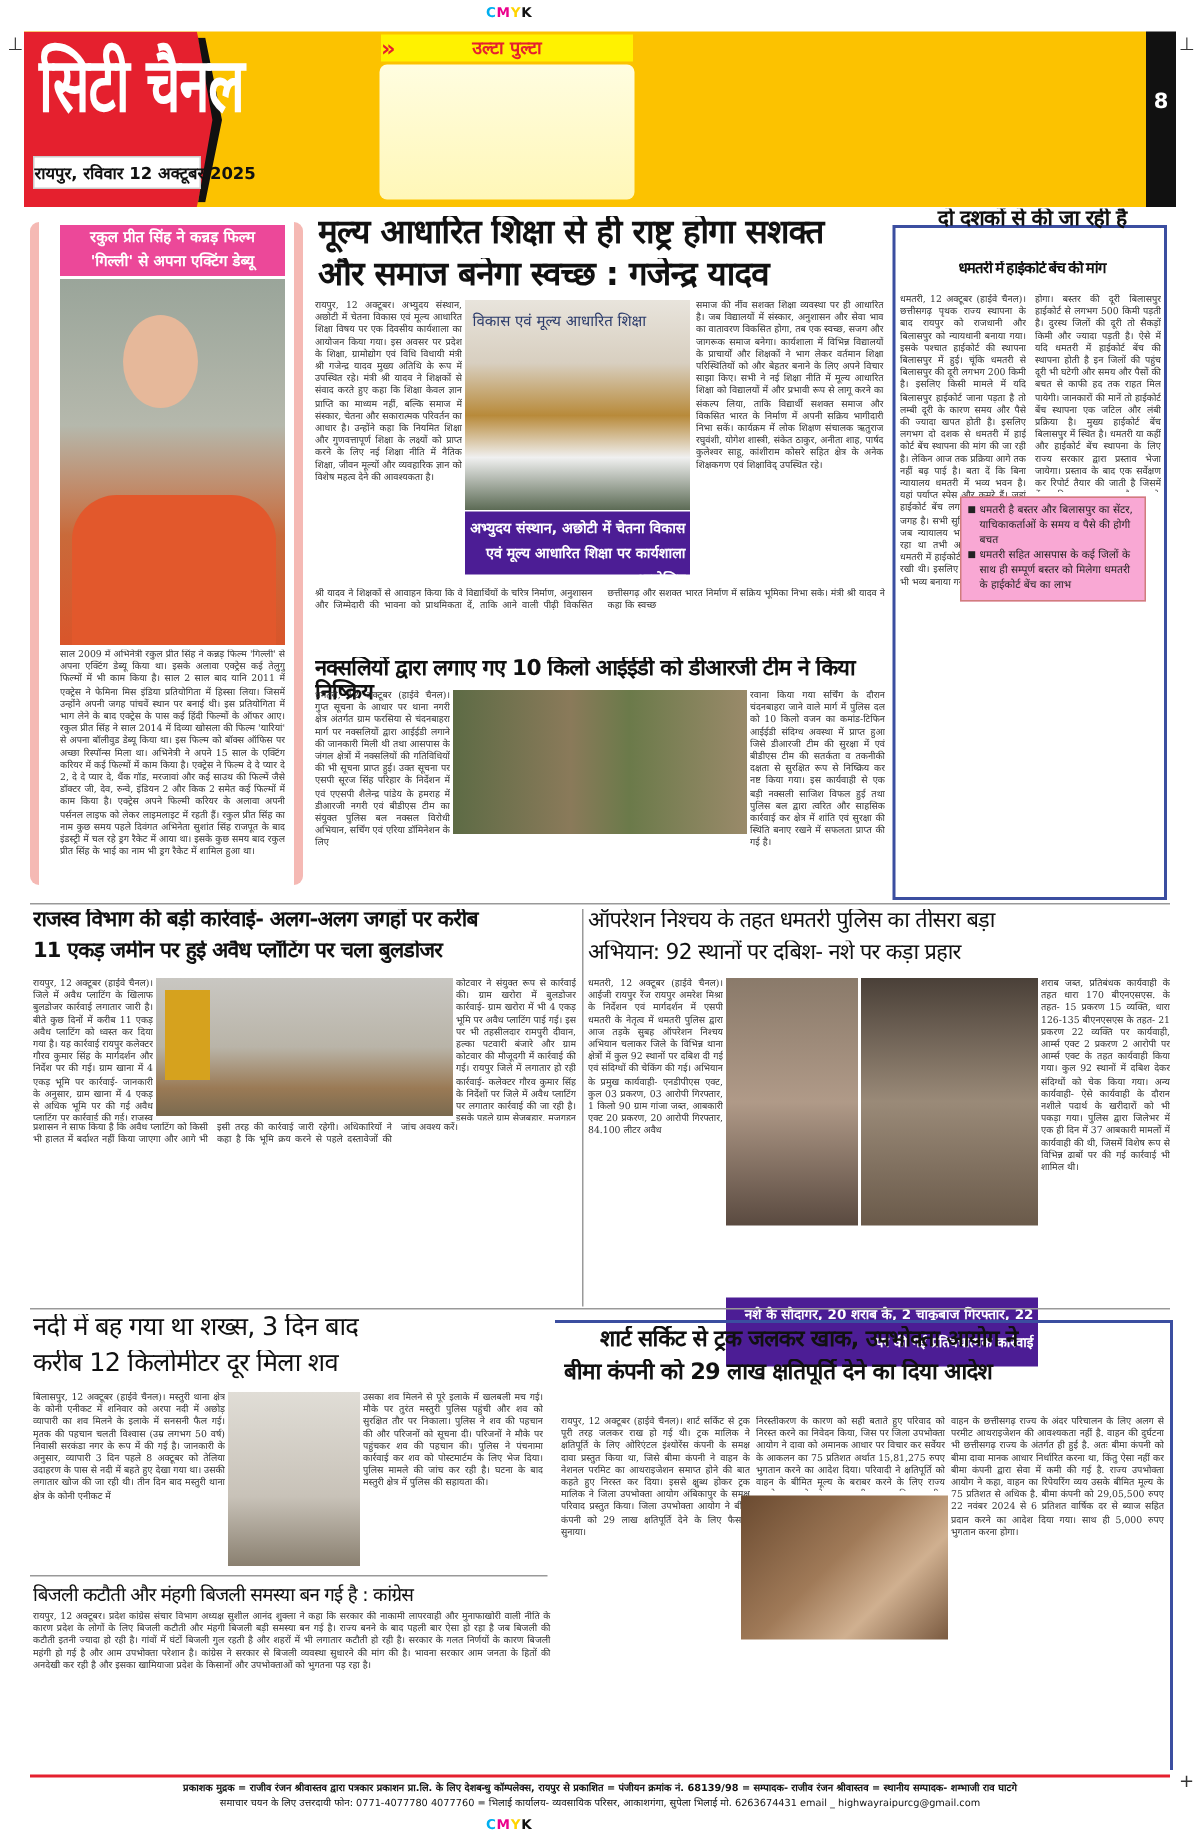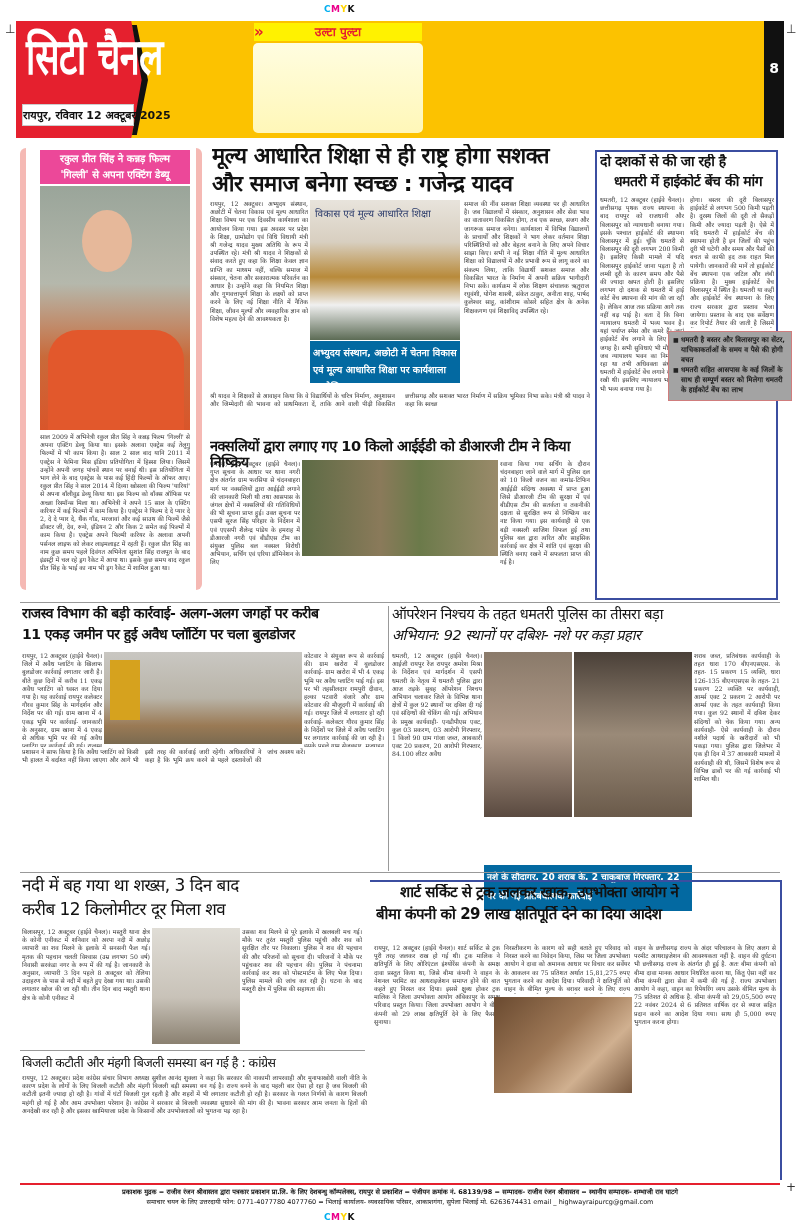--- a/index.html
+++ b/index.html
@@ -19,31 +19,31 @@
   .ulta-chev { position: absolute; left: 254px; top: 23px; width: 14px; height: 18px; color: #e5202e; font-size: 15px; font-weight: bold; line-height: 18px; }
   .ulta-box { position: absolute; left: 253px; top: 43px; width: 170px; height: 90px; background: linear-gradient(180deg, #fffde0, #fff7b8); border-radius: 5px; padding: 3px 6px; font-size: 10px; font-weight: bold; line-height: 15px; color: #222; }
 
   
   .box { position: absolute; overflow: hidden; }
   .col-text { font-family: "DejaVu Serif", serif; font-size: 6.2px; line-height: 8.2px; color: #333; text-align: justify; }
   .hl { font-weight: bold; color: #111; line-height: 1.12; letter-spacing: -0.5px; }
   .photo { position: absolute; background: linear-gradient(135deg, #9a8c78, #c7b9a4 40%, #6f6a5c); }
   .rule-v { position: absolute; width: 1px; background: #999; }
   .rule-h { position: absolute; height: 1px; background: #999; }
-  .caption-blue { position: absolute; background: #0369a1; color: #fff; text-align: left; font-weight: bold; font-size: 11px; line-height: 15px; padding: 3px; }
+  .caption-blue { position: absolute; background: #4c1d95; color: #fff; text-align: right; font-weight: bold; font-size: 11px; line-height: 15px; padding: 3px; }
 
   
   .pink-frame { position: absolute; left: 20px; top: 148px; width: 182px; height: 442px; border-left: 6px solid #f5b9b4; border-right: 6px solid #f5b9b4; border-radius: 6px; }
   .pink-head { position: absolute; left: 40px; top: 150px; width: 150px; height: 34px; background: #ec4899; color: #fff; text-align: center; font-size: 10px; font-weight: bold; line-height: 16px; padding: 1px 20px; }
   .actress-photo { position: absolute; left: 40px; top: 186px; width: 150px; height: 244px; background: linear-gradient(180deg, #9aa59a 0%, #b5b8ac 40%, #c96a3a 70%, #d9552a 100%); }
   .actress-face { position: absolute; left: 82px; top: 210px; width: 50px; height: 62px; border-radius: 50%; background: #e6b89a; }
   .actress-dress { position: absolute; left: 48px; top: 330px; width: 136px; height: 100px; background: #e2582c; border-radius: 30px 30px 0 0; }
 
   .bench-box { position: absolute; left: 595px; top: 150px; width: 183px; height: 450px; border: 2px solid #3b4ea0; }
-  .bench-side { position: absolute; left: 640px; top: 331px; width: 124px; height: 70px; background: #a3a3a3; border: 1px solid #d07d7d; padding: 3px 4px; font-size: 7px; line-height: 10px; font-weight: bold; color: #222; margin-left: 28px; }
+  .bench-side { position: absolute; left: 640px; top: 331px; width: 124px; height: 70px; background: #f9a8d4; border: 1px solid #d07d7d; padding: 3px 4px; font-size: 7px; line-height: 10px; font-weight: normal; color: #222; }
   .bench-side li { list-style: none; padding-left: 8px; position: relative; }
   .bench-side li::before { content: "■"; position: absolute; left: 0; font-size: 6px; }
 
   .shadow-box { position: absolute; left: 370px; top: 880px; width: 412px; height: 300px; border-right: 2px solid #3b4ea0; border-top: 2px solid #3b4ea0; }
 
   .footer-rule { position: absolute; left: 20px; top: 1183px; width: 760px; height: 2px; background: #e5202e; }
   .footer1 { position: absolute; left: 20px; top: 1187px; width: 760px; font-size: 6.5px; text-align: center; color: #111; font-weight: bold; white-space: nowrap; overflow: hidden; }
   .footer2 { position: absolute; left: 20px; top: 1197px; width: 760px; font-size: 6.5px; text-align: center; color: #111; white-space: nowrap; overflow: hidden; }
 </style>
 </head>
@@ -78,22 +78,22 @@
 <div class="box hl" style="left:212px;top:144px;width:380px;font-size:22px;">मूल्य आधारित शिक्षा से ही राष्ट्र होगा सशक्त</div>
 <div class="box hl" style="left:212px;top:172px;width:380px;font-size:22px;">और समाज बनेगा स्वच्छ : गजेन्द्र यादव</div>
 <div class="box col-text" style="left:210px;top:200px;width:98px;height:190px;">रायपुर, 12 अक्टूबर। अभ्युदय संस्थान, अछोटी में चेतना विकास एवं मूल्य आधारित शिक्षा विषय पर एक दिवसीय कार्यशाला का आयोजन किया गया। इस अवसर पर प्रदेश के शिक्षा, ग्रामोद्योग एवं विधि विधायी मंत्री श्री गजेन्द्र यादव मुख्य अतिथि के रूप में उपस्थित रहे। मंत्री श्री यादव ने शिक्षकों से संवाद करते हुए कहा कि शिक्षा केवल ज्ञान प्राप्ति का माध्यम नहीं, बल्कि समाज में संस्कार, चेतना और सकारात्मक परिवर्तन का आधार है। उन्होंने कहा कि नियमित शिक्षा और गुणवत्तापूर्ण शिक्षा के लक्ष्यों को प्राप्त करने के लिए नई शिक्षा नीति में नैतिक शिक्षा, जीवन मूल्यों और व्यवहारिक ज्ञान को विशेष महत्व देने की आवश्यकता है।</div>
 <div class="photo" style="left:310px;top:200px;width:150px;height:140px;background:linear-gradient(180deg,#e8e4dc 0%,#d8cfc0 30%,#b88a3a 55%,#f0f0f0 75%,#5c6b55 100%);"></div>
 <div class="box" style="left:300px;top:206px;width:130px;font-size:10px;font-weight:normal;color:#2a3a6a;margin-left:15px;">विकास एवं मूल्य आधारित शिक्षा</div>
 <div class="caption-blue" style="left:310px;top:341px;width:150px;height:42px;font-size:9.5px;line-height:17px;">अभ्युदय संस्थान, अछोटी में चेतना विकास एवं मूल्य आधारित शिक्षा पर कार्यशाला आयोजित</div>
 <div class="box col-text" style="left:464px;top:200px;width:125px;height:190px;">समाज की नींव सशक्त शिक्षा व्यवस्था पर ही आधारित है। जब विद्यालयों में संस्कार, अनुशासन और सेवा भाव का वातावरण विकसित होगा, तब एक स्वच्छ, सजग और जागरूक समाज बनेगा। कार्यशाला में विभिन्न विद्यालयों के प्राचार्यों और शिक्षकों ने भाग लेकर वर्तमान शिक्षा परिस्थितियों को और बेहतर बनाने के लिए अपने विचार साझा किए। सभी ने नई शिक्षा नीति में मूल्य आधारित शिक्षा को विद्यालयों में और प्रभावी रूप से लागू करने का संकल्प लिया, ताकि विद्यार्थी सशक्त समाज और विकसित भारत के निर्माण में अपनी सक्रिय भागीदारी निभा सकें। कार्यक्रम में लोक शिक्षण संचालक ऋतुराज रघुवंशी, योगेश शास्त्री, संकेत ठाकुर, अनीता शाह, पार्षद कुलेश्वर साहू, कांशीराम कोसरे सहित क्षेत्र के अनेक शिक्षकगण एवं शिक्षाविद् उपस्थित रहे।</div>
 <div class="box col-text" style="left:210px;top:392px;width:380px;height:40px;column-count:2;column-gap:10px;">श्री यादव ने शिक्षकों से आवाहन किया कि वे विद्यार्थियों के चरित्र निर्माण, अनुशासन और जिम्मेदारी की भावना को प्राथमिकता दें, ताकि आने वाली पीढ़ी विकसित छत्तीसगढ़ और सशक्त भारत निर्माण में सक्रिय भूमिका निभा सके। मंत्री श्री यादव ने कहा कि स्वच्छ</div>
 
 <div class="bench-box"></div>
-<div class="box hl" style="left:600px;top:154px;width:176px;font-size:14px;text-align:left;">दो दशकों से की जा रही है</div>
-<div class="box hl" style="left:600px;top:174px;width:176px;font-size:14px;text-align:center;">धमतरी में हाईकोर्ट बेंच की मांग</div>
+<div class="box hl" style="left:600px;top:139px;width:176px;font-size:14px;text-align:center;">दो दशकों से की जा रही है</div>
+<div class="box hl" style="left:600px;top:174px;width:176px;font-size:10px;text-align:center;font-family:Liberation Serif, serif;">धमतरी में हाईकोर्ट बेंच की मांग</div>
 <div class="box col-text" style="left:600px;top:196px;width:84px;height:400px;">धमतरी, 12 अक्टूबर (हाईवे चैनल)। छत्तीसगढ़ पृथक राज्य स्थापना के बाद रायपुर को राजधानी और बिलासपुर को न्यायधानी बनाया गया। इसके पश्चात हाईकोर्ट की स्थापना बिलासपुर में हुई। चूंकि धमतरी से बिलासपुर की दूरी लगभग 200 किमी है। इसलिए किसी मामले में यदि बिलासपुर हाईकोर्ट जाना पड़ता है तो लम्बी दूरी के कारण समय और पैसे की ज्यादा खपत होती है। इसलिए लगभग दो दशक से धमतरी में हाई कोर्ट बेंच स्थापना की मांग की जा रही है। लेकिन आज तक प्रक्रिया आगे तक नहीं बढ़ पाई है। बता दें कि बिना न्यायालय धमतरी में भव्य भवन है। यहां पर्याप्त स्पेस और कमरे हैं। जहां हाईकोर्ट बेंच लगाने के लिए पर्याप्त जगह है। सभी सुविधाएं भी मौजूद है। जब न्यायालय भवन का निर्माण हो रहा था तभी अधिवक्ता संघ द्वारा धमतरी में हाईकोर्ट बेंच लगाने की मांग रखी थी। इसलिए न्यायालय भवन को भी भव्य बनाया गया है।</div>
 <div class="box col-text" style="left:690px;top:196px;width:84px;height:132px;">होगा। बस्तर की दूरी बिलासपुर हाईकोर्ट से लगभग 500 किमी पड़ती है। दुरस्थ जिलों की दूरी तो सैकड़ों किमी और ज्यादा पड़ती है। ऐसे में यदि धमतरी में हाईकोर्ट बेंच की स्थापना होती है इन जिलों की पहुंच दूरी भी घटेगी और समय और पैसों की बचत से काफी हद तक राहत मिल पायेगी। जानकारों की मानें तो हाईकोर्ट बेंच स्थापना एक जटिल और लंबी प्रक्रिया है। मुख्य हाईकोर्ट बेंच बिलासपुर में स्थित है। धमतरी या कहीं और हाईकोर्ट बेंच स्थापना के लिए राज्य सरकार द्वारा प्रस्ताव भेजा जायेगा। प्रस्ताव के बाद एक सर्वेक्षण कर रिपोर्ट तैयार की जाती है जिसमें बेंच की आवश्यकता और उसके प्रभावों का विश्लेषण किया जाता है। हाईकोर्ट से होकर प्रस्ताव सुप्रीम कोर्ट और उसके बाद केंद्रीय विधि मंत्रालय को भेजा जाता है।</div>
 <ul class="bench-side">
   <li>धमतरी है बस्तर और बिलासपुर का सेंटर, याचिकाकर्ताओं के समय व पैसे की होगी बचत</li>
   <li>धमतरी सहित आसपास के कई जिलों के साथ ही सम्पूर्ण बस्तर को मिलेगा धमतरी के हाईकोर्ट बेंच का लाभ</li>
 </ul>
 
 <div class="box hl" style="left:210px;top:438px;width:385px;font-size:14.5px;">नक्सलियों द्वारा लगाए गए 10 किलो आईईडी को डीआरजी टीम ने किया निष्क्रिय</div>
 <div class="box col-text" style="left:210px;top:460px;width:90px;height:140px;">धमतरी, 12 अक्टूबर (हाईवे चैनल)। गुप्त सूचना के आधार पर थाना नगरी क्षेत्र अंतर्गत ग्राम फरसिया से चंदनबाहरा मार्ग पर नक्सलियों द्वारा आईईडी लगाने की जानकारी मिली थी तथा आसपास के जंगल क्षेत्रों में नक्सलियों की गतिविधियों की भी सूचना प्राप्त हुई। उक्त सूचना पर एसपी सूरज सिंह परिहार के निर्देशन में एवं एएसपी शैलेन्द्र पांडेय के हमराह में डीआरजी नगरी एवं बीडीएस टीम का संयुक्त पुलिस बल नक्सल विरोधी अभियान, सर्चिंग एवं एरिया डॉमिनेशन के लिए</div>
 <div class="photo" style="left:302px;top:460px;width:196px;height:96px;background:linear-gradient(90deg,#5d6b45,#8a7a5a 40%,#6b7a4a 60%,#9a8a6a);"></div>
@@ -105,21 +105,21 @@
 <div class="box hl" style="left:22px;top:627px;width:360px;font-size:14px;">11 एकड़ जमीन पर हुई अवैध प्लॉटिंग पर चला बुलडोजर</div>
 <div class="box col-text" style="left:22px;top:652px;width:80px;height:95px;">रायपुर, 12 अक्टूबर (हाईवे चैनल)। जिले में अवैध प्लाटिंग के खिलाफ बुलडोजर कार्रवाई लगातार जारी है। बीते कुछ दिनों में करीब 11 एकड़ अवैध प्लाटिंग को ध्वस्त कर दिया गया है। यह कार्रवाई रायपुर कलेक्टर गौरव कुमार सिंह के मार्गदर्शन और निर्देश पर की गई। ग्राम खाना में 4 एकड़ भूमि पर कार्रवाई- जानकारी के अनुसार, ग्राम खाना में 4 एकड़ से अधिक भूमि पर की गई अवैध प्लाटिंग पर कार्रवाई की गई। राजस्व टीम ने मौके पर बने पिलर को तोड़कर और रोड-नाली को खदान कार्रवाई की। इस दौरान तहसीलदार राकेश कुमार देवांगन, हल्का पटवारी राजाराम जोशी और ग्राम कोटवार भी उपस्थित रहे।</div>
 <div class="photo" style="left:104px;top:652px;width:198px;height:92px;background:linear-gradient(180deg,#c9c7c2 0%,#b9b4a8 50%,#9a7a55 80%,#7a6a50 100%);"></div>
 <div class="box" style="left:110px;top:660px;width:30px;height:60px;background:#d6a21e;"></div>
 <div class="box col-text" style="left:304px;top:652px;width:80px;height:95px;">कोटवार ने संयुक्त रूप से कार्रवाई की। ग्राम खरोरा में बुलडोजर कार्रवाई- ग्राम खरोरा में भी 4 एकड़ भूमि पर अवैध प्लाटिंग पाई गई। इस पर भी तहसीलदार रामपुरी दीवान, हल्का पटवारी बंजारे और ग्राम कोटवार की मौजूदगी में कार्रवाई की गई। रायपुर जिले में लगातार हो रही कार्रवाई- कलेक्टर गौरव कुमार सिंह के निर्देशों पर जिले में अवैध प्लाटिंग पर लगातार कार्रवाई की जा रही है। इसके पहले ग्राम सेजबहार, मुजगहन और अटल नगर विकास प्राधिकरण क्षेत्र में भी अवैध प्लाटिंग पर कार्रवाई की जा चुकी है।</div>
 <div class="box col-text" style="left:22px;top:748px;width:362px;height:120px;column-count:3;column-gap:6px;">प्रशासन ने साफ किया है कि अवैध प्लाटिंग को किसी भी हालत में बर्दाश्त नहीं किया जाएगा और आगे भी इसी तरह की कार्रवाई जारी रहेगी। अधिकारियों ने कहा है कि भूमि क्रय करने से पहले दस्तावेजों की जांच अवश्य करें।</div>
 
 <div class="rule-v" style="left:388px;top:606px;height:265px;"></div>
 
 <div class="box hl" style="left:392px;top:606px;width:390px;font-size:14.5px;font-weight:normal;">ऑपरेशन निश्चय के तहत धमतरी पुलिस का तीसरा बड़ा</div>
-<div class="box hl" style="left:392px;top:627px;width:390px;font-size:14.5px;font-weight:normal;font-style:italic;">अभियान: 92 स्थानों पर दबिश- नशे पर कड़ा प्रहार</div>
+<div class="box hl" style="left:392px;top:627px;width:390px;font-size:14.5px;font-weight:normal;">अभियान: 92 स्थानों पर दबिश- नशे पर कड़ा प्रहार</div>
 <div class="box col-text" style="left:392px;top:652px;width:90px;height:215px;">धमतरी, 12 अक्टूबर (हाईवे चैनल)। आईजी रायपुर रेंज रायपुर अमरेश मिश्रा के निर्देशन एवं मार्गदर्शन में एसपी धमतरी के नेतृत्व में धमतरी पुलिस द्वारा आज तड़के सुबह ऑपरेशन निश्चय अभियान चलाकर जिले के विभिन्न थाना क्षेत्रों में कुल 92 स्थानों पर दबिश दी गई एवं संदिग्धों की चेकिंग की गई। अभियान के प्रमुख कार्यवाही- एनडीपीएस एक्ट, कुल 03 प्रकरण, 03 आरोपी गिरफ्तार, 1 किलो 90 ग्राम गांजा जब्त, आबकारी एक्ट 20 प्रकरण, 20 आरोपी गिरफ्तार, 84.100 लीटर अवैध</div>
 <div class="photo" style="left:484px;top:652px;width:88px;height:165px;background:linear-gradient(180deg,#8a7a6a,#b09a88 50%,#5a4a40);"></div>
 <div class="photo" style="left:574px;top:652px;width:118px;height:165px;background:linear-gradient(180deg,#4a4038,#9a8a78 50%,#6a5a4a);"></div>
 <div class="caption-blue" style="left:484px;top:865px;width:208px;height:46px;font-size:9px;line-height:19px;">नशे के सौदागर, 20 शराब के, 2 चाकूबाज गिरफ्तार, 22 पर की गई प्रतिबंधात्मक कार्रवाई</div>
 <div class="box col-text" style="left:694px;top:652px;width:86px;height:215px;">शराब जब्त, प्रतिबंधक कार्यवाही के तहत धारा 170 बीएनएसएस. के तहत- 15 प्रकरण 15 व्यक्ति, धारा 126-135 बीएनएसएस के तहत- 21 प्रकरण 22 व्यक्ति पर कार्यवाही, आर्म्स एक्ट 2 प्रकरण 2 आरोपी पर आर्म्स एक्ट के तहत कार्यवाही किया गया। कुल 92 स्थानों में दबिश देकर संदिग्धों को चेक किया गया। अन्य कार्यवाही- ऐसे कार्यवाही के दौरान नशीले पदार्थ के खरीदारों को भी पकड़ा गया। पुलिस द्वारा जिलेभर में एक ही दिन में 37 आबकारी मामलों में कार्यवाही की थी, जिसमें विशेष रूप से विभिन्न ढाबों पर की गई कार्रवाई भी शामिल थी।</div>
 
 <div class="rule-h" style="left:20px;top:872px;width:760px;"></div>
 
 <div class="box hl" style="left:22px;top:876px;width:340px;font-size:17px;font-weight:normal;">नदी में बह गया था शख्स, 3 दिन बाद</div>
 <div class="box hl" style="left:22px;top:900px;width:340px;font-size:17px;font-weight:normal;">करीब 12 किलोमीटर दूर मिला शव</div>

